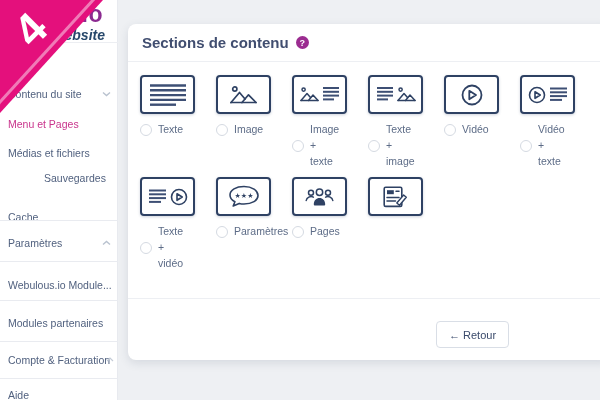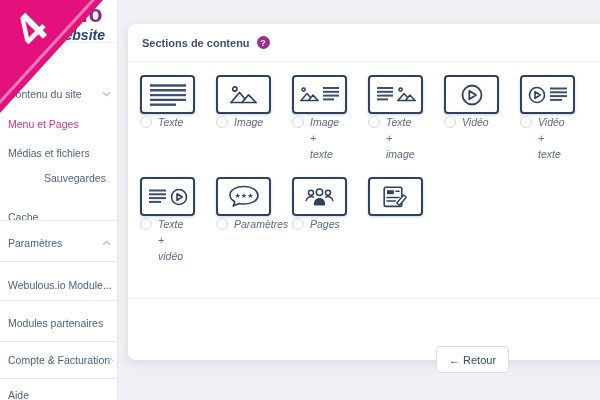--- a/index.html
+++ b/index.html
@@ -14,35 +14,35 @@
   .logo-tagline { position:absolute; right:13px; top:27px; font-size:14px; font-style:italic; font-weight:bold; color:#27486b; }
   .logo-divider { position:absolute; left:0; top:42px; width:118px; height:1px; background:#eceef2; }
   .nav-item { position:absolute; left:8px; width:104px; font-size:10.5px; color:#51617f; white-space:nowrap; cursor:pointer; }
   .nav-item.active { color:#c9348c; }
   .nav-chevron { position:absolute; }
   .sb-divider { position:absolute; left:0; width:118px; height:1px; background:#e9ebf0; }
 
   
   .card { position:absolute; left:128px; top:24px; width:482px; height:336px; background:#fff; border-radius:8px; box-shadow:0 3px 10px rgba(50,60,90,.13); z-index:2; }
   .card-header { position:absolute; left:0; top:0; right:0; height:38px; border-bottom:1px solid #edeff3; display:flex; align-items:center; padding-left:14px; }
-  .card-title { font-size:11px; font-weight:bold; color:#414e70; }
+  .card-title { font-size:15px; font-weight:bold; color:#414e70; }
   .help-badge { width:13px; height:13px; border-radius:50%; background:#9b2c90; color:#fff; font-size:9px; font-weight:bold; display:flex; align-items:center; justify-content:center; margin-left:7px; cursor:pointer; }
 
   .grid-row { position:absolute; left:12px; display:flex; }
   .grid-row.r1 { top:51px; }
   .grid-row.r2 { top:153px; }
   .cell { width:76px; flex:none; }
   .tile { width:55px; height:39px; background:#fff; border:2px solid #2e4163; border-radius:4px; box-shadow:0 1px 3px rgba(30,50,90,.22); display:flex; align-items:center; justify-content:center; cursor:pointer; }
   .tile svg { display:block; }
-  .opt { display:flex; align-items:flex-start; margin-top:0; cursor:pointer;font-style:italic; }
+  .opt { display:flex; align-items:center; margin-top:7px; cursor:pointer; }
   .radio { width:12px; height:12px; border-radius:50%; border:1px solid #d5dae2; background:#fff; flex:none; margin-top:2px; }
   .lbl { margin-left:6px; font-size:10.5px; line-height:16px; color:#5d6c87; white-space:pre-line; }
 
   .footer-line { position:absolute; left:0; right:0; top:274px; height:1px; background:#edeff3; }
-  .back-btn { position:absolute; left:308px; top:297px; height:27px; padding:0 12px; background:#fff; border:1px solid #d9dee6; border-radius:4px; font-size:11px; color:#3a4a6b; display:flex; align-items:center; cursor:pointer;margin-top:25px; }
+  .back-btn { position:absolute; left:308px; top:297px; height:27px; padding:0 12px; background:#fff; border:1px solid #d9dee6; border-radius:4px; font-size:11px; color:#3a4a6b; display:flex; align-items:center; cursor:pointer; }
 
   
   .ribbon { position:absolute; left:0; top:0; width:103px; height:113px; background:#e4107c; clip-path:polygon(0 0,100% 0,0 100%); z-index:50; }
   .ribbon-stripe { position:absolute; left:-29px; top:50px; width:150px; height:2.5px; background:rgba(255,255,255,.45); transform:rotate(-47.6deg); }
   .ribbon-number { position:absolute; left:4px; top:3px; width:52px; height:52px; color:#fff; font-size:45px; font-weight:800; transform:rotate(-45deg); text-align:center; line-height:54px; }
 </style>
 </head>
 <body>
 
 <div id="app">

